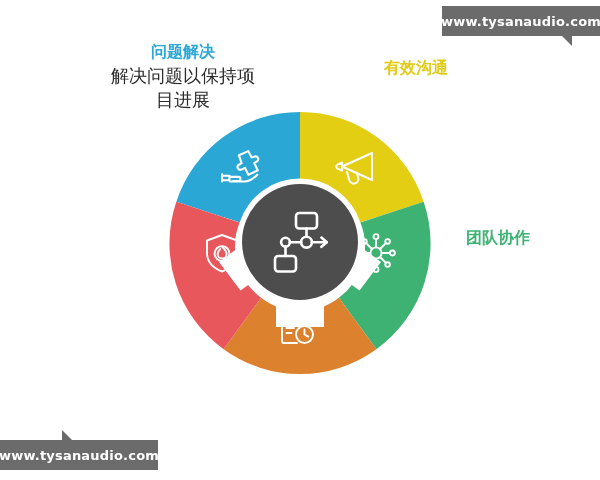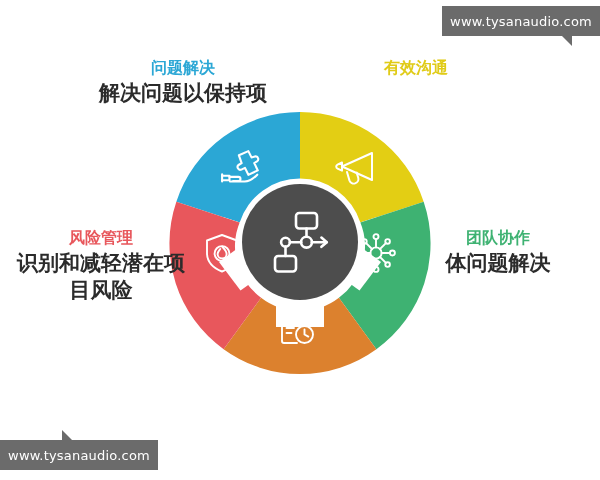--- a/index.html
+++ b/index.html
@@ -21,21 +21,21 @@
     height: 480px;
     background: #ffffff;
   }
 
   
   .watermark {
     position: absolute;
     background: #6b6b6b;
     color: #ffffff;
     font-size: 13px;
-    font-weight: normal;
+    font-weight: bold;
     letter-spacing: .2px;
     display: flex;
     align-items: center;
     justify-content: center;
     white-space: nowrap;
   }
   .watermark.top-right {
     right: 0;
     top: 6px;
     width: 158px;
@@ -82,33 +82,32 @@
     text-align: center;
     line-height: 1.28;
   }
   .label-title {
     font-size: 16px;
     font-weight: bold;
     margin-bottom: 2px;
     white-space: nowrap;
   }
   .label-desc {
-    font-size: 21px;
+    font-size: 18px;
     color: #2b2b2b;
-    font-weight: bold;
   }
 
   
   #label-problem  { left: 78px;  top: 42px;  width: 210px; }
   #label-comm     { left: 318px; top: 58px;  width: 196px; }
   #label-team     { left: 396px; top: 228px; width: 204px; }
   #label-time     { left: 185px; top: 355px; width: 226px; }
   #label-risk     { left: 8px;   top: 228px; width: 186px; }
 
-  #label-problem .label-title { color: #2ba7d5; margin-top: 16px; }
+  #label-problem .label-title { color: #2ba7d5; }
   #label-comm    .label-title { color: #e0cb17; }
   #label-team    .label-title { color: #3eb272; }
   #label-time    .label-title { color: #d9852f; }
   #label-risk    .label-title { color: #e8575c; }
 </style>
 </head>
 <body>
 
 <div id="stage">
 
@@ -215,31 +214,26 @@
           <path d="M 42.9 29.2 L 57.5 29.2"></path>
           <path d="M 52.4 24.6 L 57.8 29.2 L 52.4 33.8"></path>
         </g>
       </g>
     </svg>
   </div>
 
   <div class="label-block" id="label-problem">
     <div class="label-title">问题解决</div>
     <div class="label-desc">解决问题以保持项</div>
+    <div class="label-desc">目进展</div>
   </div>
 
   <div class="label-block" id="label-comm">
     <div class="label-title">有效沟通</div>
   </div>
 
   <div class="label-block" id="label-team">
     <div class="label-title">团队协作</div>
-    <div class="label-desc">体问题解决</div>
-  </div>
-
-
-  <div class="label-block" id="label-risk">
-    <div class="label-title">风险管理</div>
-    <div class="label-desc">识别和减轻潜在项</div>
-    <div class="label-desc">目风险</div>
-  </div>
+  </div>
+
+
 
 </div>
 
 </body></html>

